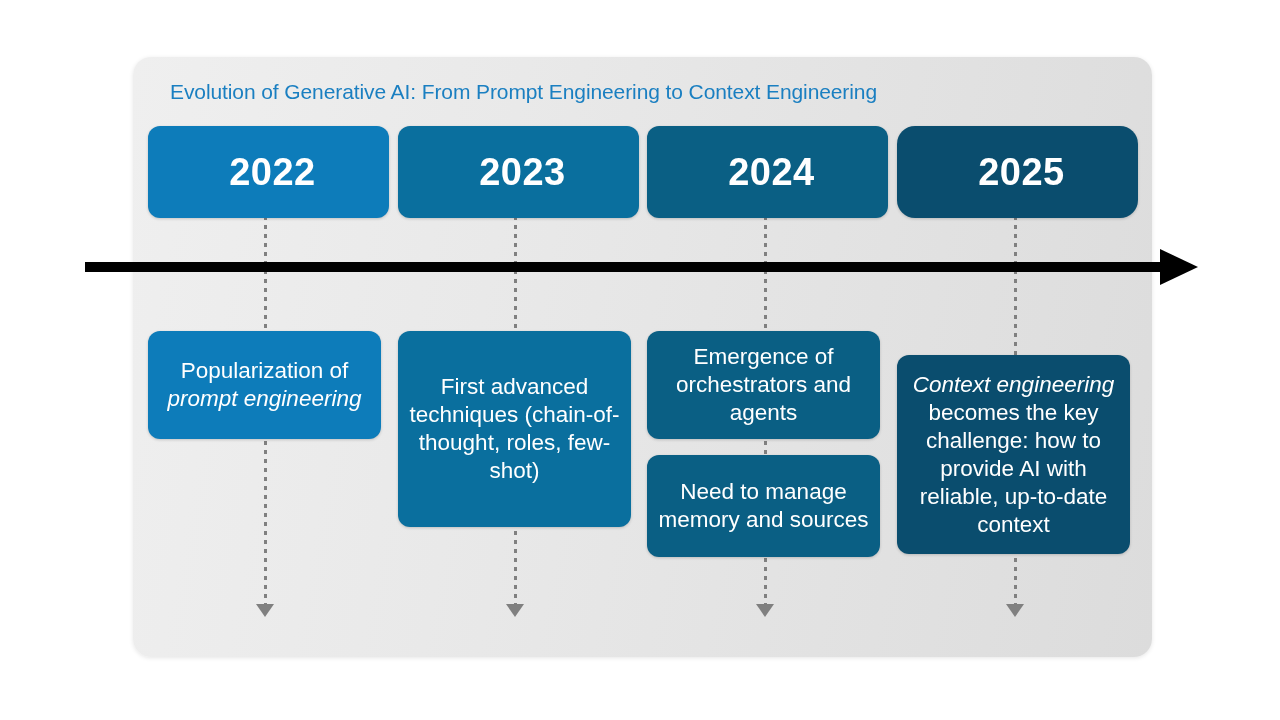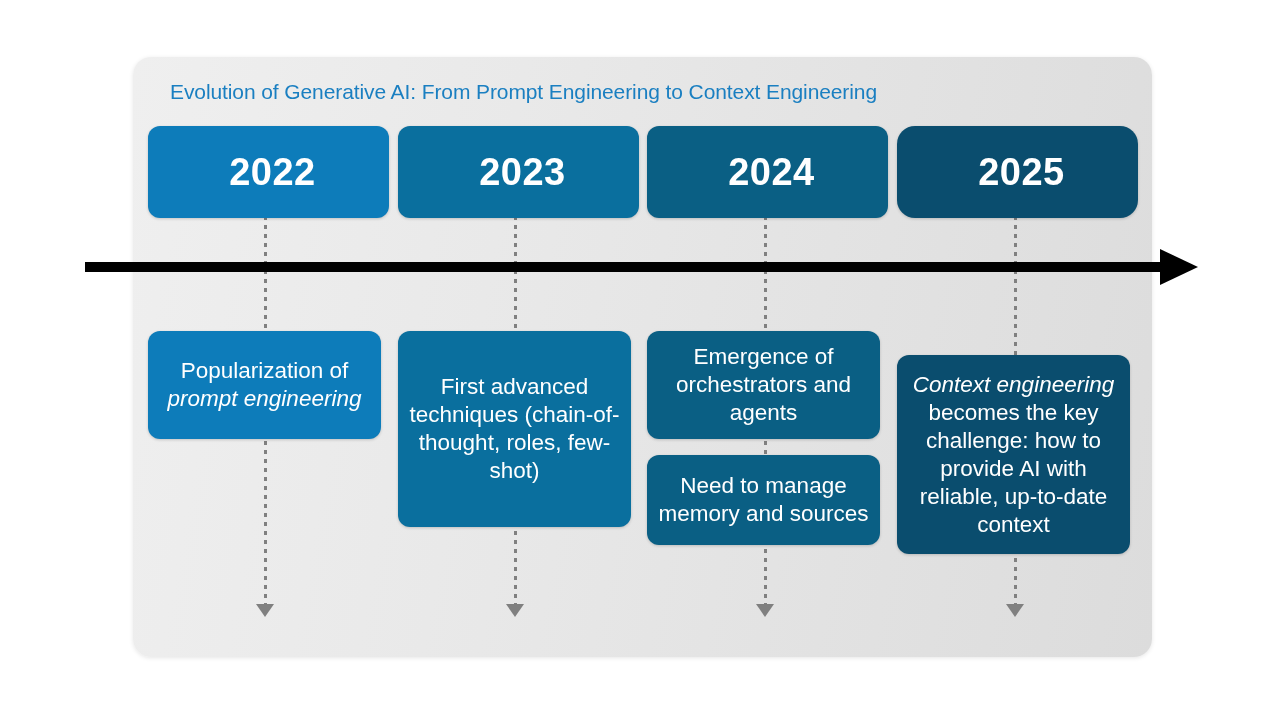--- a/index.html
+++ b/index.html
@@ -146,20 +146,20 @@
       <span><span>Popularization of </span><span class="em">prompt engineering</span></span>
     </div>
     <div class="year-box" style="left: 398px; background: rgb(10, 111, 158);">2023</div>
     <div class="content-box" style="left: 398px; top: 331px; height: 196px; background: rgb(10, 111, 158);">
       <span><span>First advanced techniques (chain-of-thought, roles, few-shot)</span></span>
     </div>
     <div class="year-box" style="left: 647px; background: rgb(10, 95, 132);">2024</div>
     <div class="content-box" style="left: 647px; top: 331px; height: 108px; background: rgb(10, 95, 132); text-align: center;">
       <span><span>Emergence of orchestrators and agents</span></span>
     </div>
-    <div class="content-box" style="left: 647px; top: 455px; height: 90px; background: rgb(10, 95, 132);">
+    <div class="content-box" style="left: 647px; top: 455px; height: 102px; background: rgb(10, 95, 132);">
       <span><span>Need to manage memory and sources</span></span>
     </div>
     <div class="year-box" style="left: 897px; background: rgb(10, 77, 110); border-radius: 18px;">2025</div>
     <div class="content-box" style="left: 897px; top: 324px; height: 199px; background: rgb(10, 77, 110); margin-top: 31px;">
       <span><span class="em">Context engineering</span><span> becomes the key challenge: how to provide AI with reliable, up-to-date context</span></span>
     </div>
   </div>
 
 </body></html>

